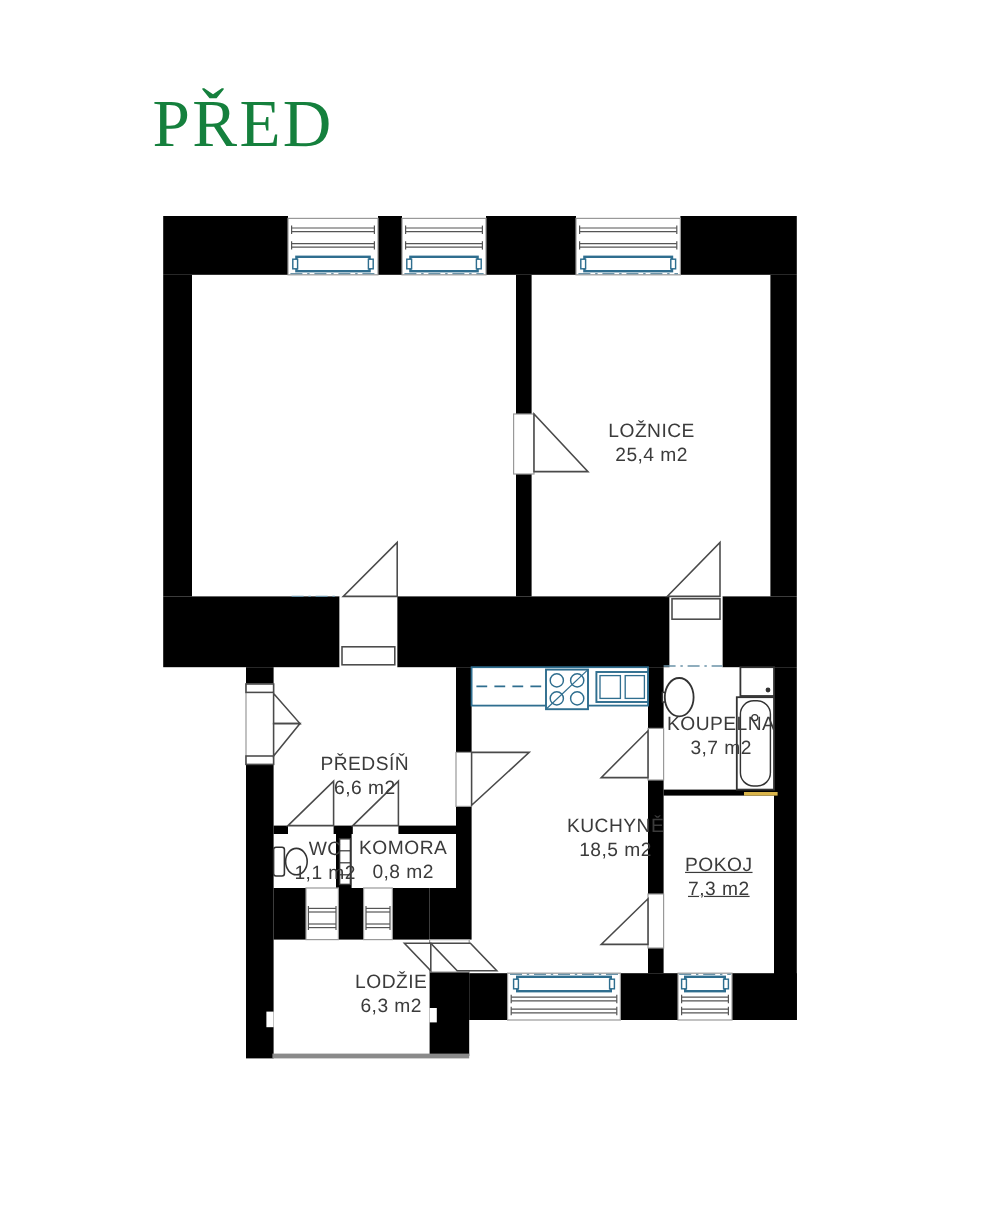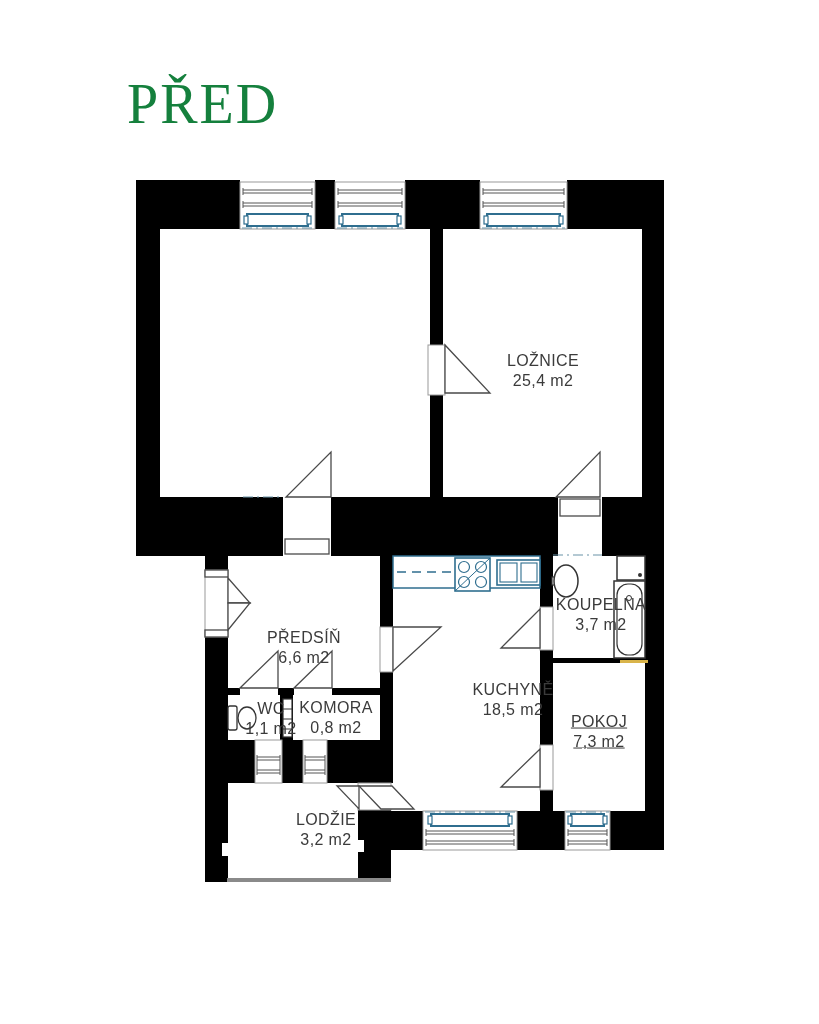--- a/index.html
+++ b/index.html
@@ -347,16 +347,16 @@
   <div class="room-label" style="left:336px;top:718px;">
     <span class="rname">KOMORA</span>
     <span class="rarea">0,8 m2</span>
   </div>
   <div class="room-label" style="left:599px;top:732px;text-decoration:underline;">
     <span class="rname">POKOJ</span>
     <span class="rarea">7,3 m2</span>
   </div>
   <div class="room-label" style="left:308px;top:830px;margin-left:18px;">
     <span class="rname">LODŽIE</span>
-    <span class="rarea">3,2 m2</span>
+    <span class="rarea">6,3 m2</span>
   </div>
 
 </div>
 
 </body></html>

